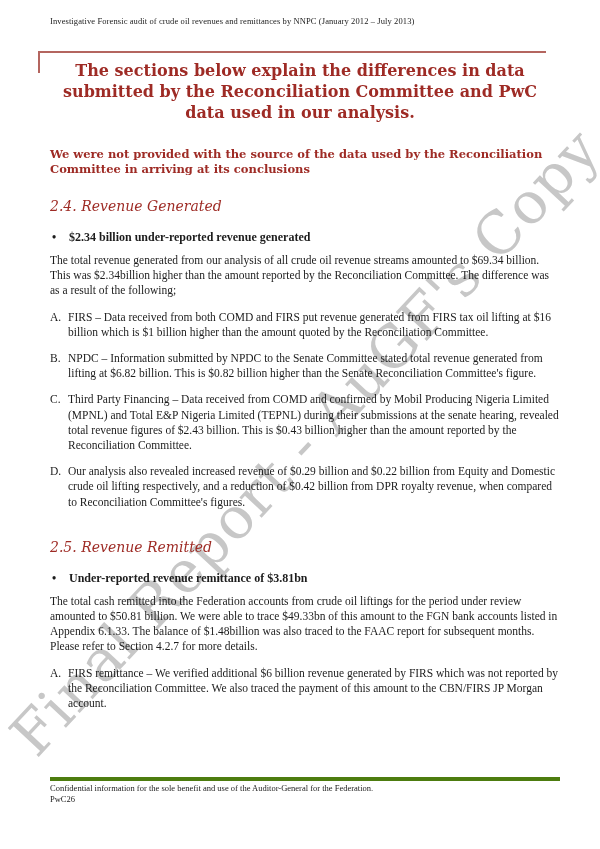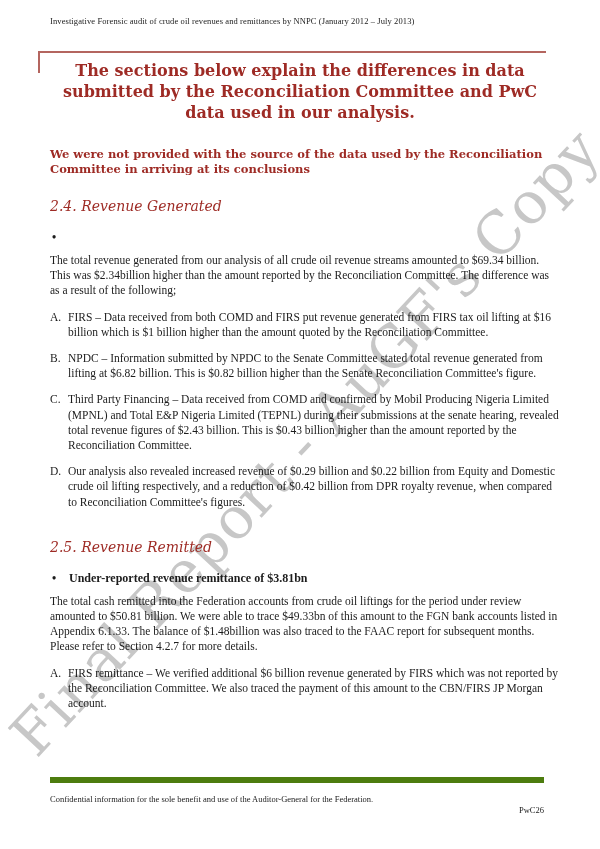--- a/index.html
+++ b/index.html
@@ -43,25 +43,25 @@
   .bullet-row{display:flex;margin-top:13px;font-weight:bold;font-size:12px;line-height:15px;}
   .bullet-marker{width:17px;flex:none;padding-left:2px;}
   .body-para{margin-top:8px;font-size:11.5px;line-height:15.2px;max-width:510px;}
   .letter-list{margin-top:3px;}
   .list-item{display:flex;margin-top:11px;font-size:11.5px;line-height:15.2px;}
   .item-label{width:18px;flex:none;}
   .item-text{flex:1;}
   .section-2{margin-top:26px;}
   
   .footer{
-    position:absolute;left:50px;right:56px;top:777px;z-index:1;
-    border-top:6px solid #4d7c0f;padding-top:11px;
+    position:absolute;left:50px;right:40px;top:777px;z-index:1;
+    border-top:4px solid #4d7c0f;padding-top:2px;
     font-size:8.5px;line-height:11px;color:#222;
   }
-  .footer-row{display:flex;justify-content:flex-end;}
+  .footer-row{display:flex;justify-content:flex-start;}
 </style>
 </head>
 <body>
 
 <div class="page">
 
   <div class="watermark">Final Report - AuGF's Copy</div>
 
   <div class="content">
 
@@ -71,20 +71,21 @@
       <div class="banner-title">The sections below explain the differences in data submitted by the Reconciliation Committee and PwC data used in our analysis.</div>
     </div>
 
     <div class="red-note">We were not provided with the source of the data used by the Reconciliation Committee in arriving at its conclusions</div>
 
     <div>
       <div class="section-heading">2.4. Revenue Generated</div>
 
       <div class="bullet-row">
         <span class="bullet-marker">•</span>
+        <span>$2.34 billion under-reported revenue generated</span>
       </div>
 
       <div class="body-para">The total revenue generated from our analysis of all crude oil revenue streams amounted to $69.34 billion. This was $2.34billion higher than the amount reported by the Reconciliation Committee. The difference was as a result of the following;</div>
 
       <div class="letter-list">
         <div class="list-item">
           <span class="item-label">A.</span>
           <span class="item-text">FIRS – Data received from both COMD and FIRS put revenue generated from FIRS tax oil lifting at $16 billion which is $1 billion higher than the amount quoted by the Reconciliation Committee.</span>
         </div>
         <div class="list-item">

